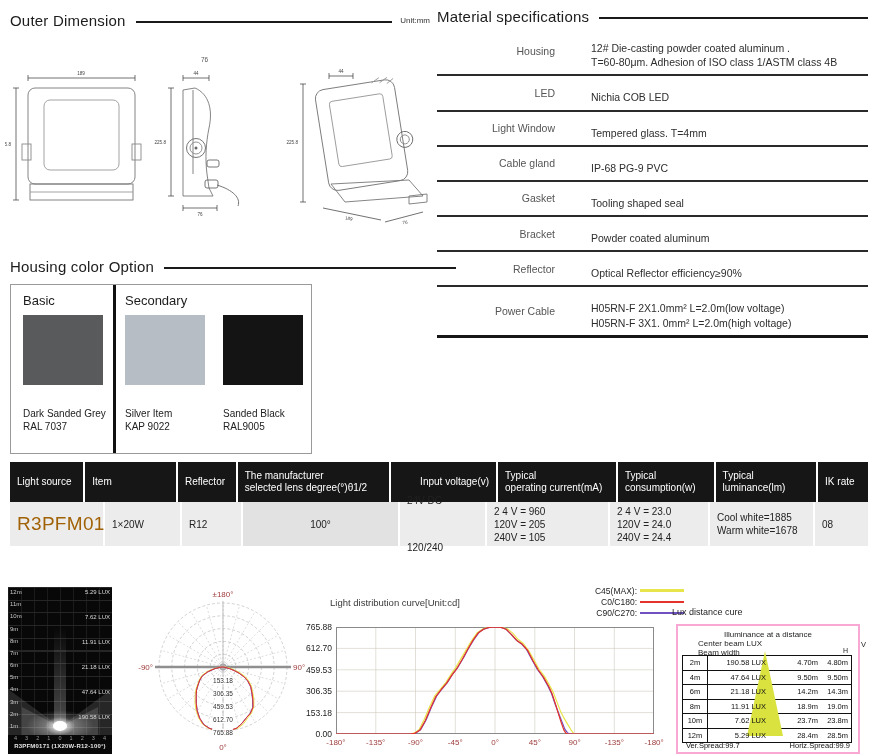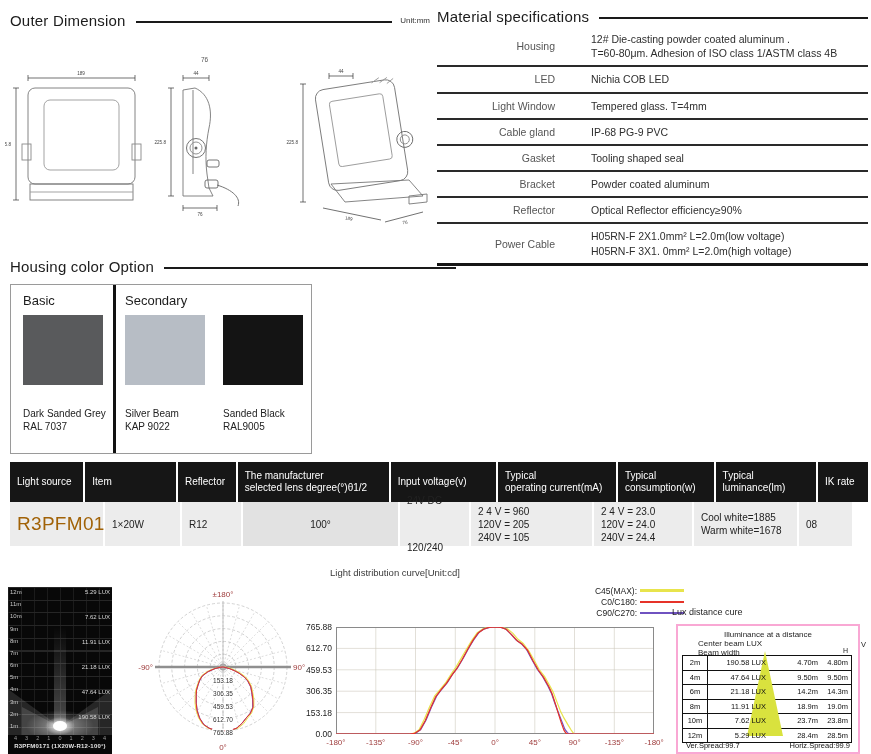--- a/index.html
+++ b/index.html
@@ -8,21 +8,21 @@
   .abs{position:absolute;}
   
   .sec-head{display:flex;align-items:center;}
   .sec-title{font-size:15px;color:#1c1c1c;letter-spacing:.2px;white-space:nowrap;}
   .hline{flex:1;height:2px;background:#1a1a1a;margin:2px 8px 0 10px;}
   .unit{font-size:8px;color:#333;white-space:nowrap;}
   
   .ms-row{display:flex;align-items:center;border-bottom:2px solid #2a2a2a;padding:5px 0;}
   .ms-row.last{border-bottom:3px solid #161616;}
   .ms-label{width:118px;text-align:right;color:#555;font-size:10.5px;flex-shrink:0;}
-  .ms-value{margin-left:36px;font-size:10.5px;color:#2e2e2e;line-height:1.35;}
+  .ms-value{margin-left:36px;font-size:10.5px;color:#2e2e2e;line-height:1.35;margin-top:9px;}
   
   .hc-box{border:1px solid #9a9a9a;background:#fff;}
   .hc-group-label{font-size:13px;color:#1c1c1c;}
   .hc-name{font-size:10px;color:#222;line-height:13px;}
   .hc-divider{background:#111;}
   
   .st{display:flex;}
   .st-h{background:#161616;color:#fff;font-size:10px;line-height:1.25;
         display:flex;flex-direction:column;justify-content:center;
         padding:4px 7px;border-right:2px solid #fff;box-sizing:border-box;height:40px;}
@@ -220,21 +220,21 @@
     <div class="abs hc-group-label" style="left:12px;top:8px;">Basic</div>
     <div class="abs" style="left: 12px; top: 30px; width: 80px; height: 70px; background: rgb(89, 90, 92);"></div>
     <div class="abs hc-name" style="left:12px;top:122px;">
       <div>Dark Sanded Grey</div>
       <div>RAL 7037</div>
     </div>
     <div class="abs hc-divider" style="left:102px;top:0;width:2.5px;height:100%;"></div>
     <div class="abs hc-group-label" style="left:114px;top:8px;">Secondary</div>
     <div class="abs" style="left: 114px; top: 30px; width: 80px; height: 70px; background: rgb(183, 189, 197);"></div>
     <div class="abs hc-name" style="left:114px;top:122px;">
-      <div>Silver Beam</div>
+      <div>Silver Item</div>
       <div>KAP 9022</div>
     </div>
     <div class="abs" style="left: 212px; top: 30px; width: 80px; height: 70px; background: rgb(20, 20, 20);"></div>
     <div class="abs hc-name" style="left:212px;top:122px;">
       <div>Sanded Black</div>
       <div>RAL9005</div>
     </div>
   </div>
 
   <div class="abs" style="left:10px;top:462px;width:858px;">
@@ -245,21 +245,21 @@
       <div class="st-h" style="width:95px;">
           <span>Item</span>
         </div>
       <div class="st-h" style="width:61px;">
           <span>Reflector</span>
         </div>
       <div class="st-h" style="width:157px;">
           <span>The manufacturer</span>
           <span>selected lens degree(°)θ1/2</span>
         </div>
-      <div class="st-h" style="width:110px;">
+      <div class="st-h" style="width:110px;align-items:flex-end;">
           <span>Input voltage(v)</span>
         </div>
       <div class="st-h" style="width:123px;">
           <span>Typical</span>
           <span>operating current(mA)</span>
         </div>
       <div class="st-h" style="width:100px;">
           <span>Typical</span>
           <span>consumption(w)</span>
         </div>
@@ -277,21 +277,21 @@
         </div>
       <div class="st-c" style="width:77px;">
           <span>1×20W</span>
         </div>
       <div class="st-c" style="width:61px;">
           <span>R12</span>
         </div>
       <div class="st-c st-center st-shade" style="width:157px;">
           <span>100°</span>
         </div>
-      <div class="st-c" style="width:71px;gap:34px;">
+      <div class="st-c" style="width:87px;gap:34px;">
           <span>24V DC</span>
           <span>120/240</span>
         </div>
       <div class="st-c" style="width:123px;">
           <span>2 4 V = 960</span>
           <span>120V = 205</span>
           <span>240V = 105</span>
         </div>
       <div class="st-c" style="width:100px;">
           <span>2 4 V = 23.0</span>
@@ -420,21 +420,21 @@
     <text class="pl" x="90" y="164" text-anchor="middle">0°</text>
     <text class="pl" x="160" y="84" text-anchor="start">90°</text>
     <text class="pl" x="20" y="84" text-anchor="end">-90°</text>
     <text class="pr" x="90" y="97" text-anchor="middle">153.18</text>
     <text class="pr" x="90" y="110" text-anchor="middle">306.35</text>
     <text class="pr" x="90" y="123" text-anchor="middle">459.53</text>
     <text class="pr" x="90" y="136" text-anchor="middle">612.70</text>
     <text class="pr" x="90" y="149" text-anchor="middle">765.88</text>
   </svg>
 
-  <div class="abs chart-title" style="left:330px;top:567px;">Light distribution curve[Unit:cd]</div>
+  <div class="abs chart-title" style="left:330px;top:597px;">Light distribution curve[Unit:cd]</div>
   <div class="abs" style="left:572px;top:585px;width:112px;">
     <div class="lg-row">
       <span class="lg-label">C45(MAX):</span>
       <span class="lg-line thick" style="background: rgb(232, 228, 76);"></span>
     </div>
     <div class="lg-row">
       <span class="lg-label">C0/C180:</span>
       <span class="lg-line" style="background: rgb(230, 51, 41);"></span>
     </div>
     <div class="lg-row">

